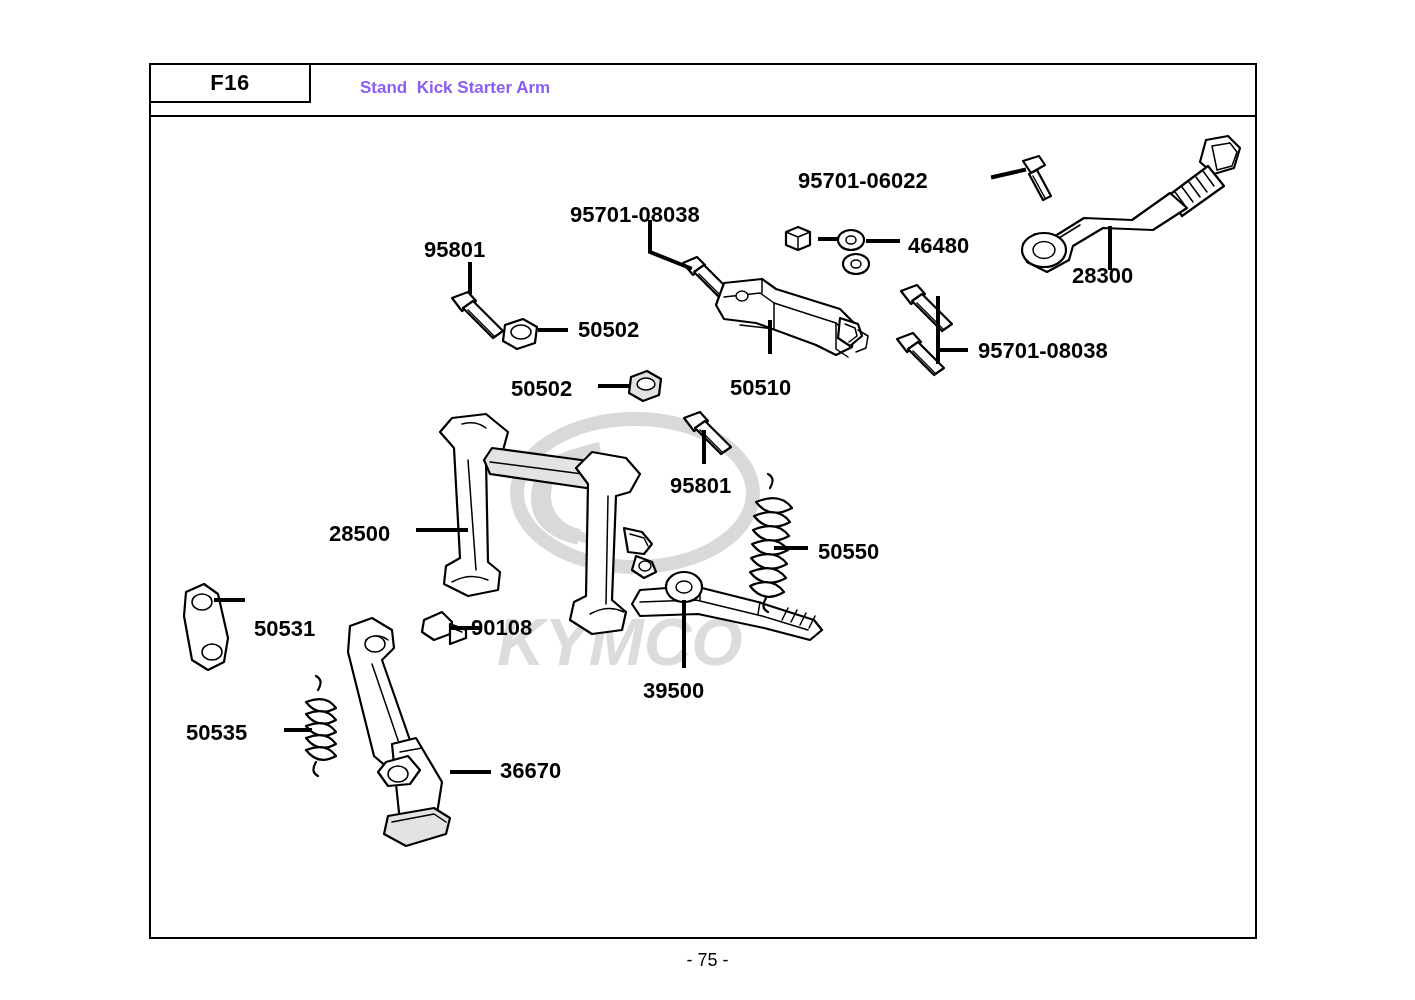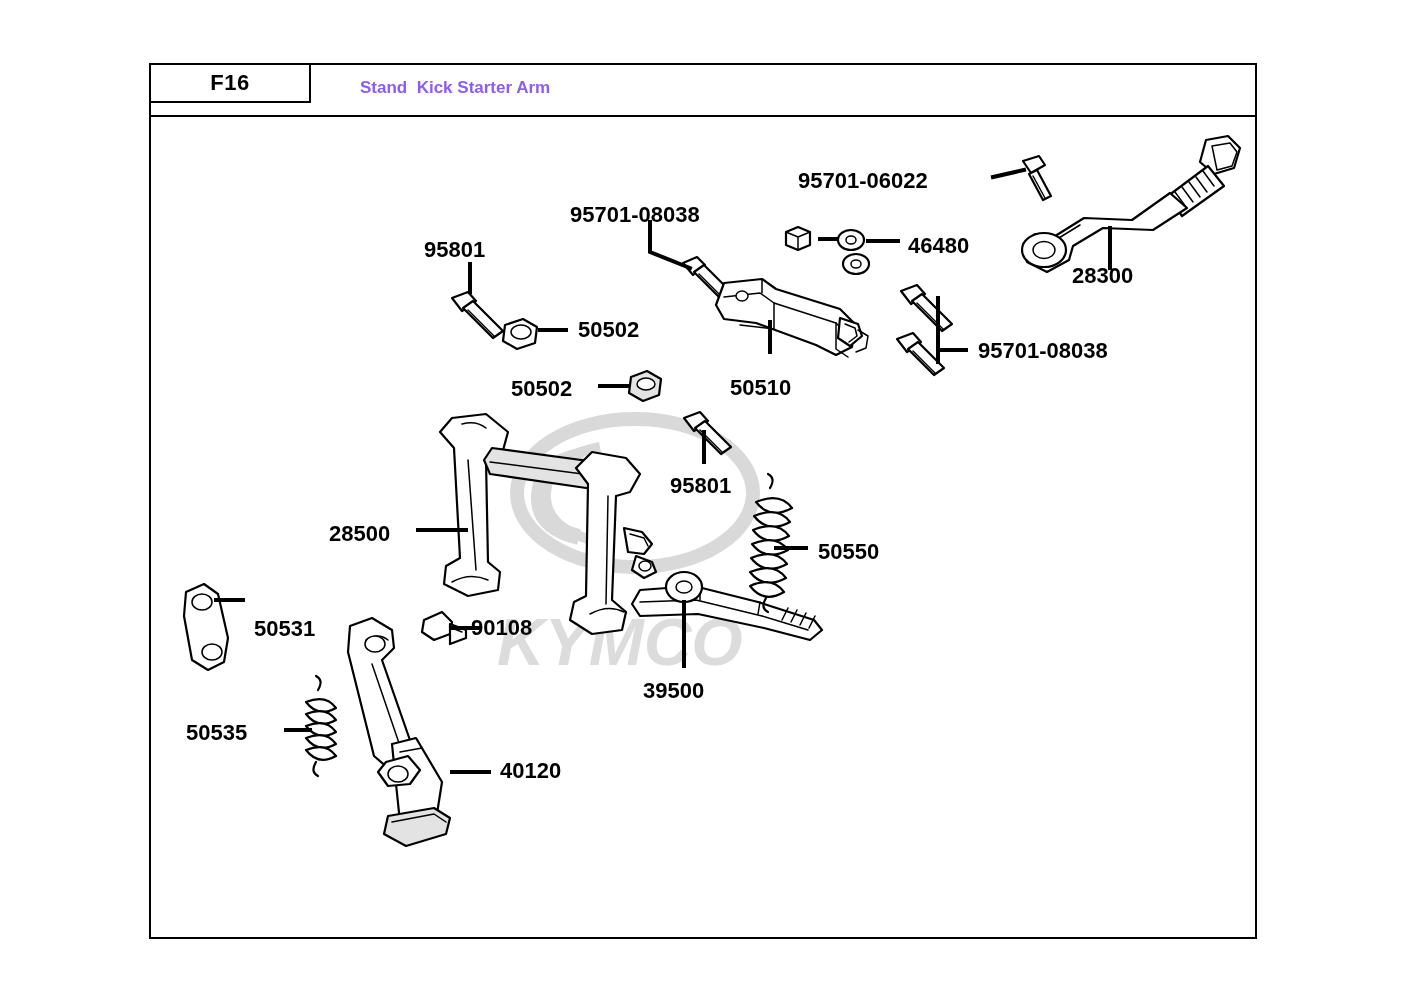--- a/index.html
+++ b/index.html
@@ -448,15 +448,16 @@
   <div class="callout" style="left:730px; top:363px;margin-top:12px;">50510</div>
   <div class="callout" style="left:978px; top:338px;">95701-08038</div>
   <div class="callout" style="left:511px; top:376px;">50502</div>
   <div class="callout" style="left:670px; top:473px;">95801</div>
   <div class="callout" style="left:329px; top:521px;">28500</div>
   <div class="callout" style="left:818px; top:539px;">50550</div>
   <div class="callout" style="left:254px; top:589px;margin-top:27px;">50531</div>
   <div class="callout" style="left:471px; top:615px;">90108</div>
   <div class="callout" style="left:643px; top:678px;">39500</div>
   <div class="callout" style="left:186px; top:720px;">50535</div>
-  <div class="callout" style="left:500px; top:758px;">40120</div>
-
+  <div class="callout" style="left:500px; top:758px;">36670</div>
+
+  <div class="page-number">- 75 -</div>
 </div>
 
 </body></html>

